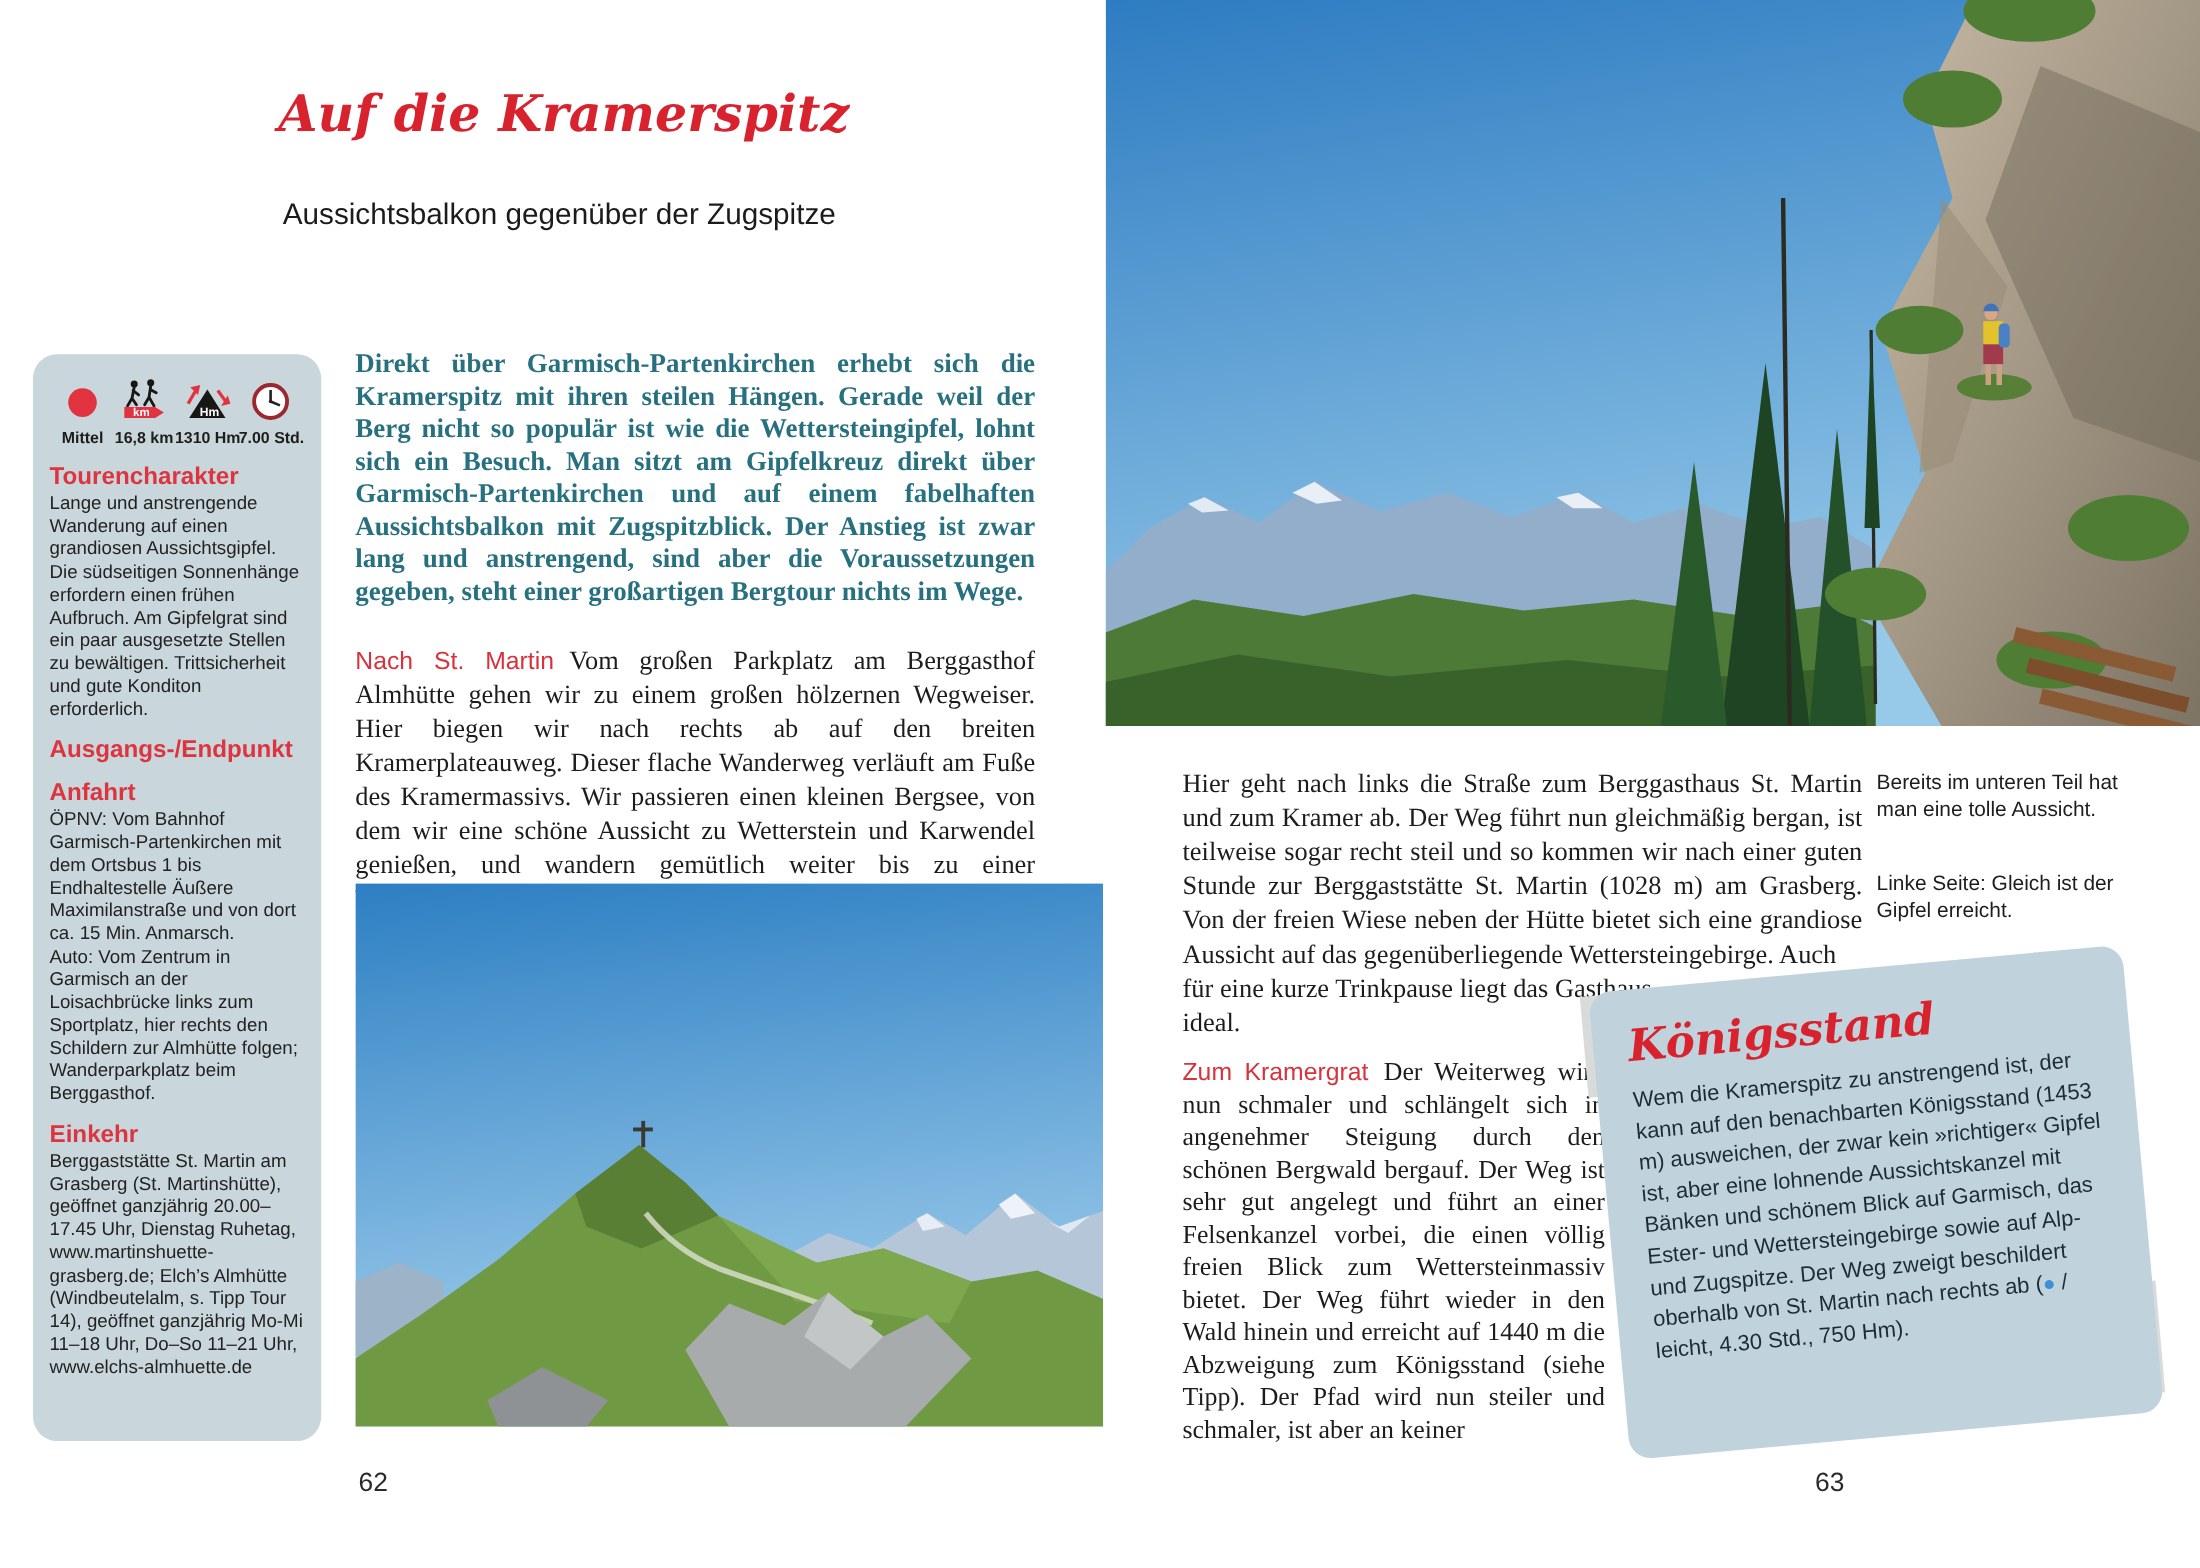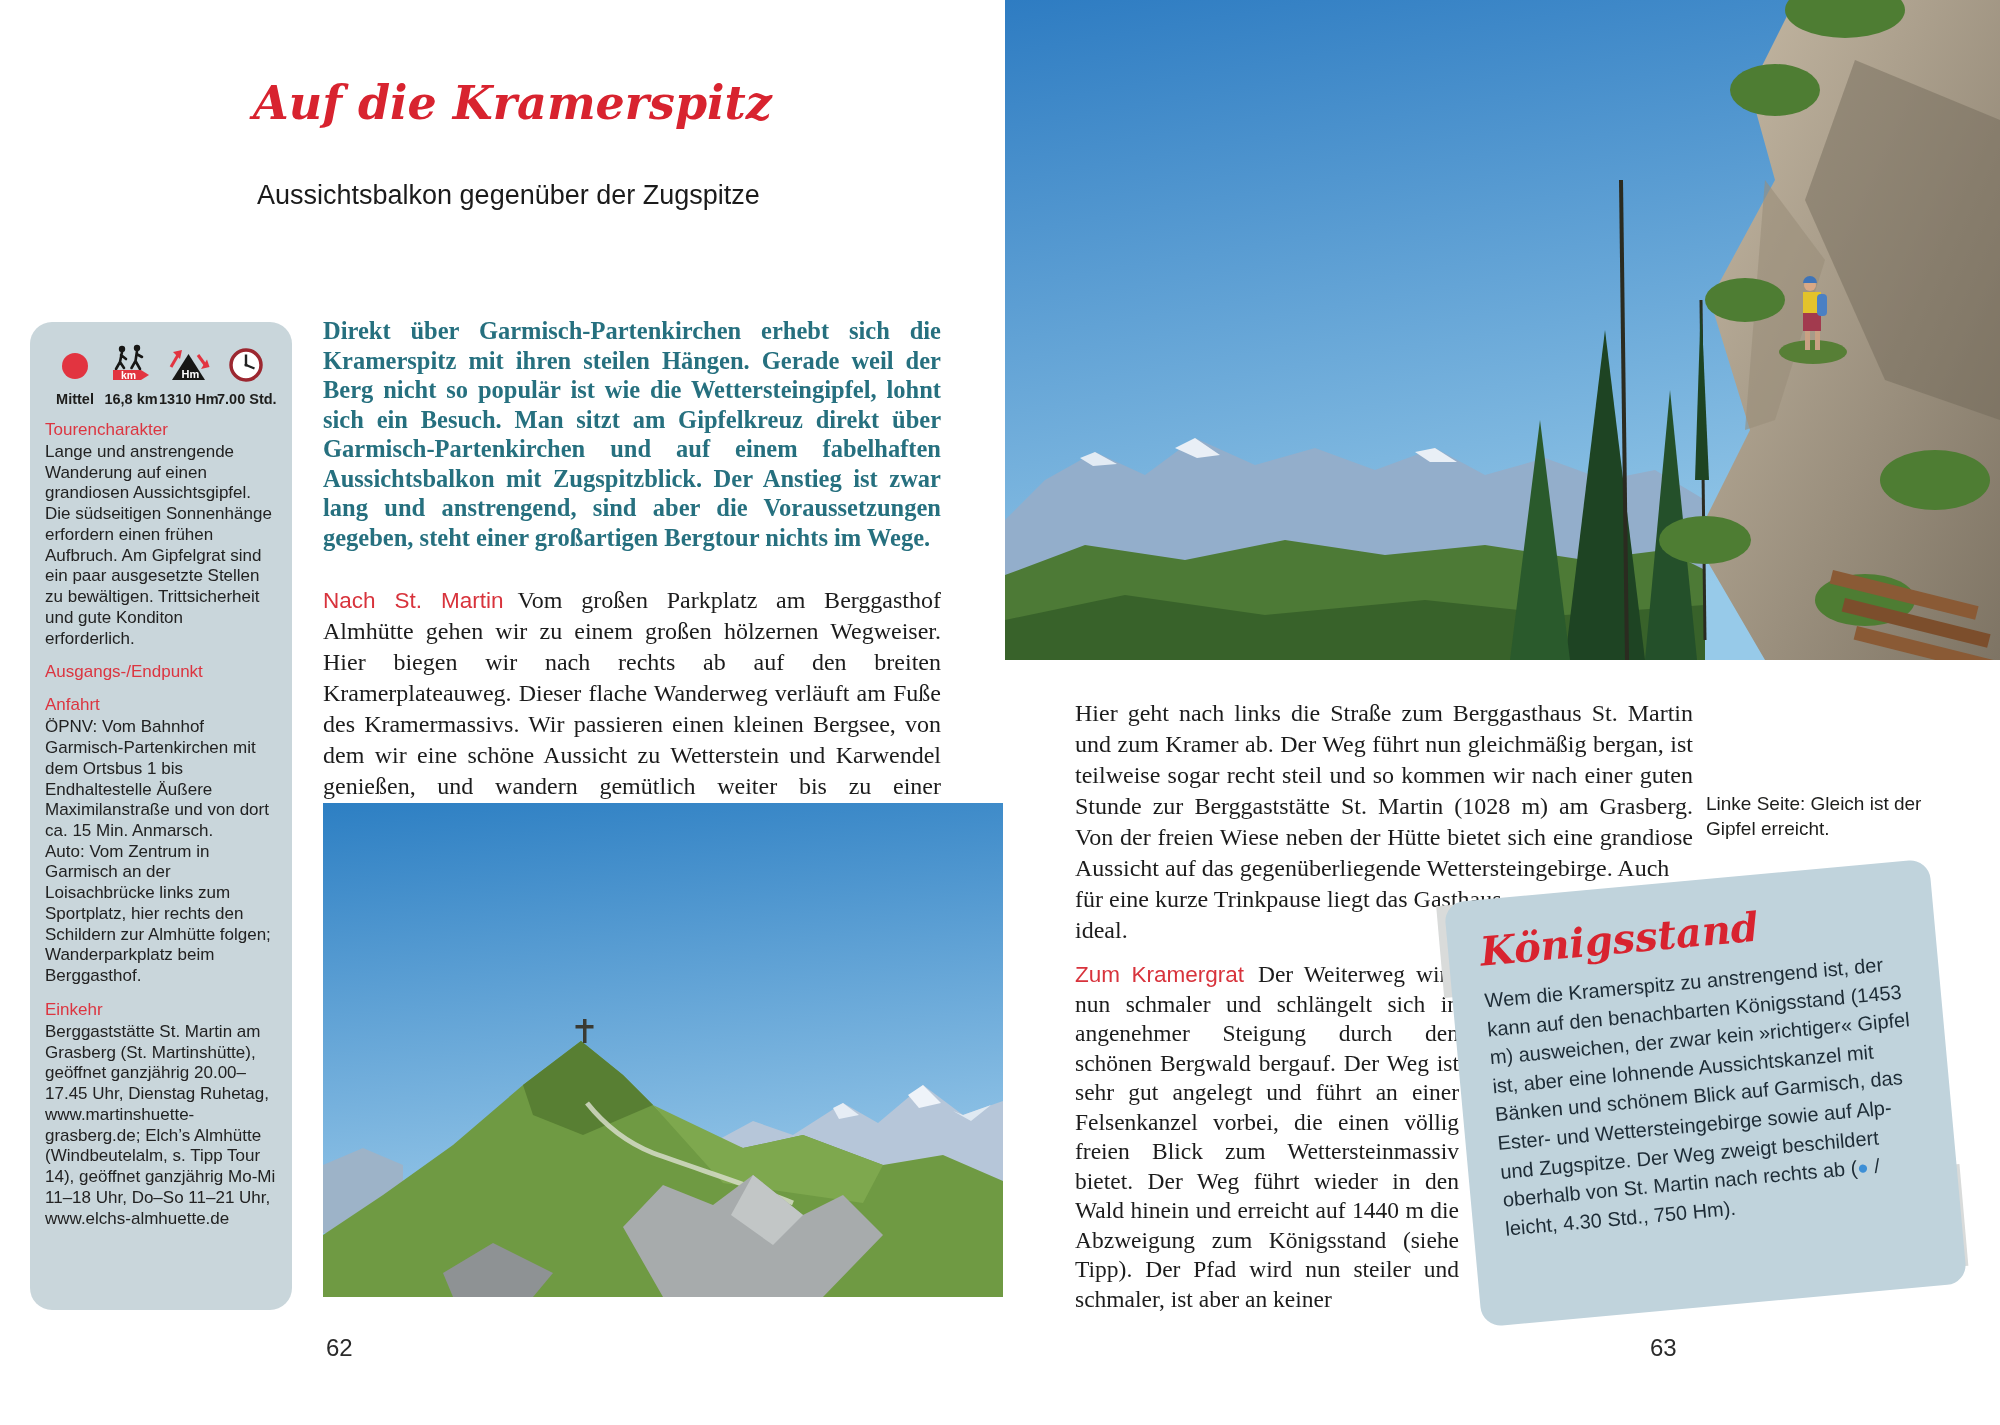--- a/index.html
+++ b/index.html
@@ -23,21 +23,21 @@
   .infobox{
     position:absolute;left:30px;top:322px;width:262px;height:988px;
     background:#c9d6db;border-radius:22px;padding:20px 15px;box-sizing:border-box;
     overflow:hidden;
   }
   .stats{display:flex;justify-content:space-between;margin:0 2px 2px 2px;}
   .stat{width:58px;text-align:center;}
   .stat svg{width:46px;height:46px;display:block;margin:0 auto 3px auto;}
   .stat-label{font-size:14.5px;font-weight:700;color:#1d1d1b;white-space:nowrap;}
   .ib-section{margin-top:13px;}
-  .ib-heading{color:#dc3540;font-weight:400;font-size:17px;margin-bottom:2px;}
+  .ib-heading{color:#dc3540;font-weight:700;font-size:22px;margin-bottom:2px;}
   .ib-text{font-size:17px;line-height:1.22;color:#222222;white-space:pre-line;}
   
   .serif{font-family:"Liberation Serif",serif;color:#1c1c1c;text-align:justify;}
   .intro{
     position:absolute;left:323px;top:316px;width:618px;margin:0;
     font-family:"Liberation Serif",serif;font-weight:700;font-size:24.5px;
     line-height:29.5px;color:#26707f;text-align:justify;
   }
   .para{margin:0;font-size:24px;line-height:31px;}
   .para-label{
@@ -238,20 +238,21 @@
     </svg>
   </div>
 
   <p class="serif para p1-main">Hier geht nach links die Straße zum Berggasthaus St. Martin und zum Kramer ab. Der Weg führt nun gleichmäßig bergan, ist teilweise sogar recht steil und so kommen wir nach einer guten Stunde zur Berggaststätte St. Martin (1028 m) am Grasberg. Von der freien Wiese neben der Hütte bietet sich eine grandiose Aussicht auf das gegenüberliegende Wettersteingebirge. Auch</p>
   <p class="serif para p1-tail">für eine kurze Trinkpause liegt das Gasthaus ideal.</p>
 
   <p class="serif para p2">
     <span class="para-label">Zum Kramergrat</span><span>Der Weiterweg wird nun schmaler und schlängelt sich in angenehmer Steigung durch den schönen Bergwald bergauf. Der Weg ist sehr gut angelegt und führt an einer Felsenkanzel vorbei, die einen völlig freien Blick zum Wettersteinmassiv bietet. Der Weg führt wieder in den Wald hinein und erreicht auf 1440 m die Abzweigung zum Königsstand (siehe Tipp). Der Pfad wird nun steiler und schmaler, ist aber an keiner</span>
   </p>
 
+  <div class="caption cap1">Bereits im unteren Teil hat man eine tolle Aussicht.</div>
   <div class="caption cap2">Linke Seite: Gleich ist der Gipfel erreicht.</div>
 
   <div class="tape tape-tl"></div>
   <div class="tape tape-br"></div>
   <div class="tipbox">
     <div class="tip-heading">Königsstand</div>
     <p class="tip-text"><span>Wem die Kramerspitz zu anstrengend ist, der kann auf den benachbarten Königsstand (1453 m) ausweichen, der zwar kein »richtiger« Gipfel ist, aber eine lohnende Aussichtskanzel mit Bänken und schönem Blick auf Garmisch, das Ester- und Wettersteingebirge sowie auf Alp- und Zugspitze. Der Weg zweigt beschildert oberhalb von St. Martin nach rechts ab (</span><span class="tip-dot">●</span><span> / leicht, 4.30 Std., 750 Hm).</span></p>
   </div>
 
   <div class="page-num pn-left">62</div>

